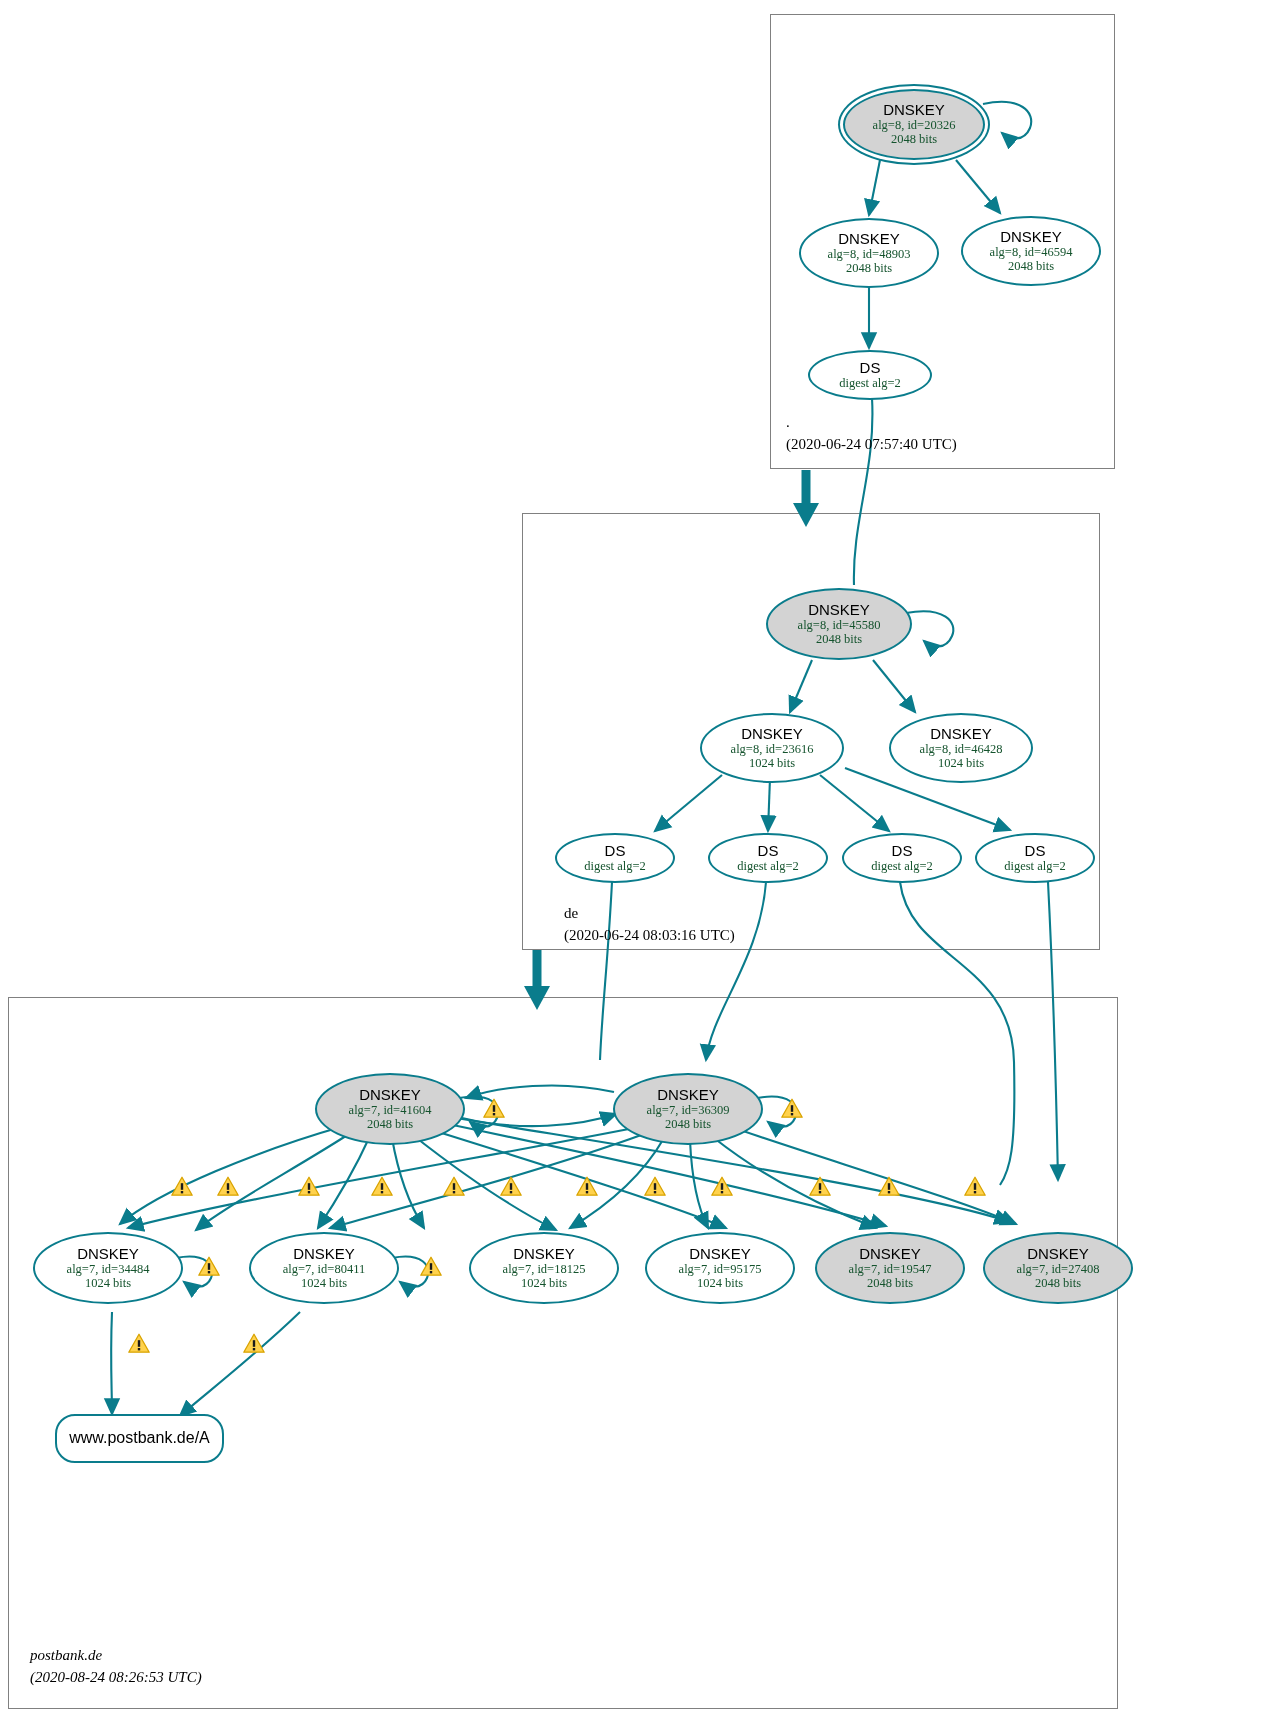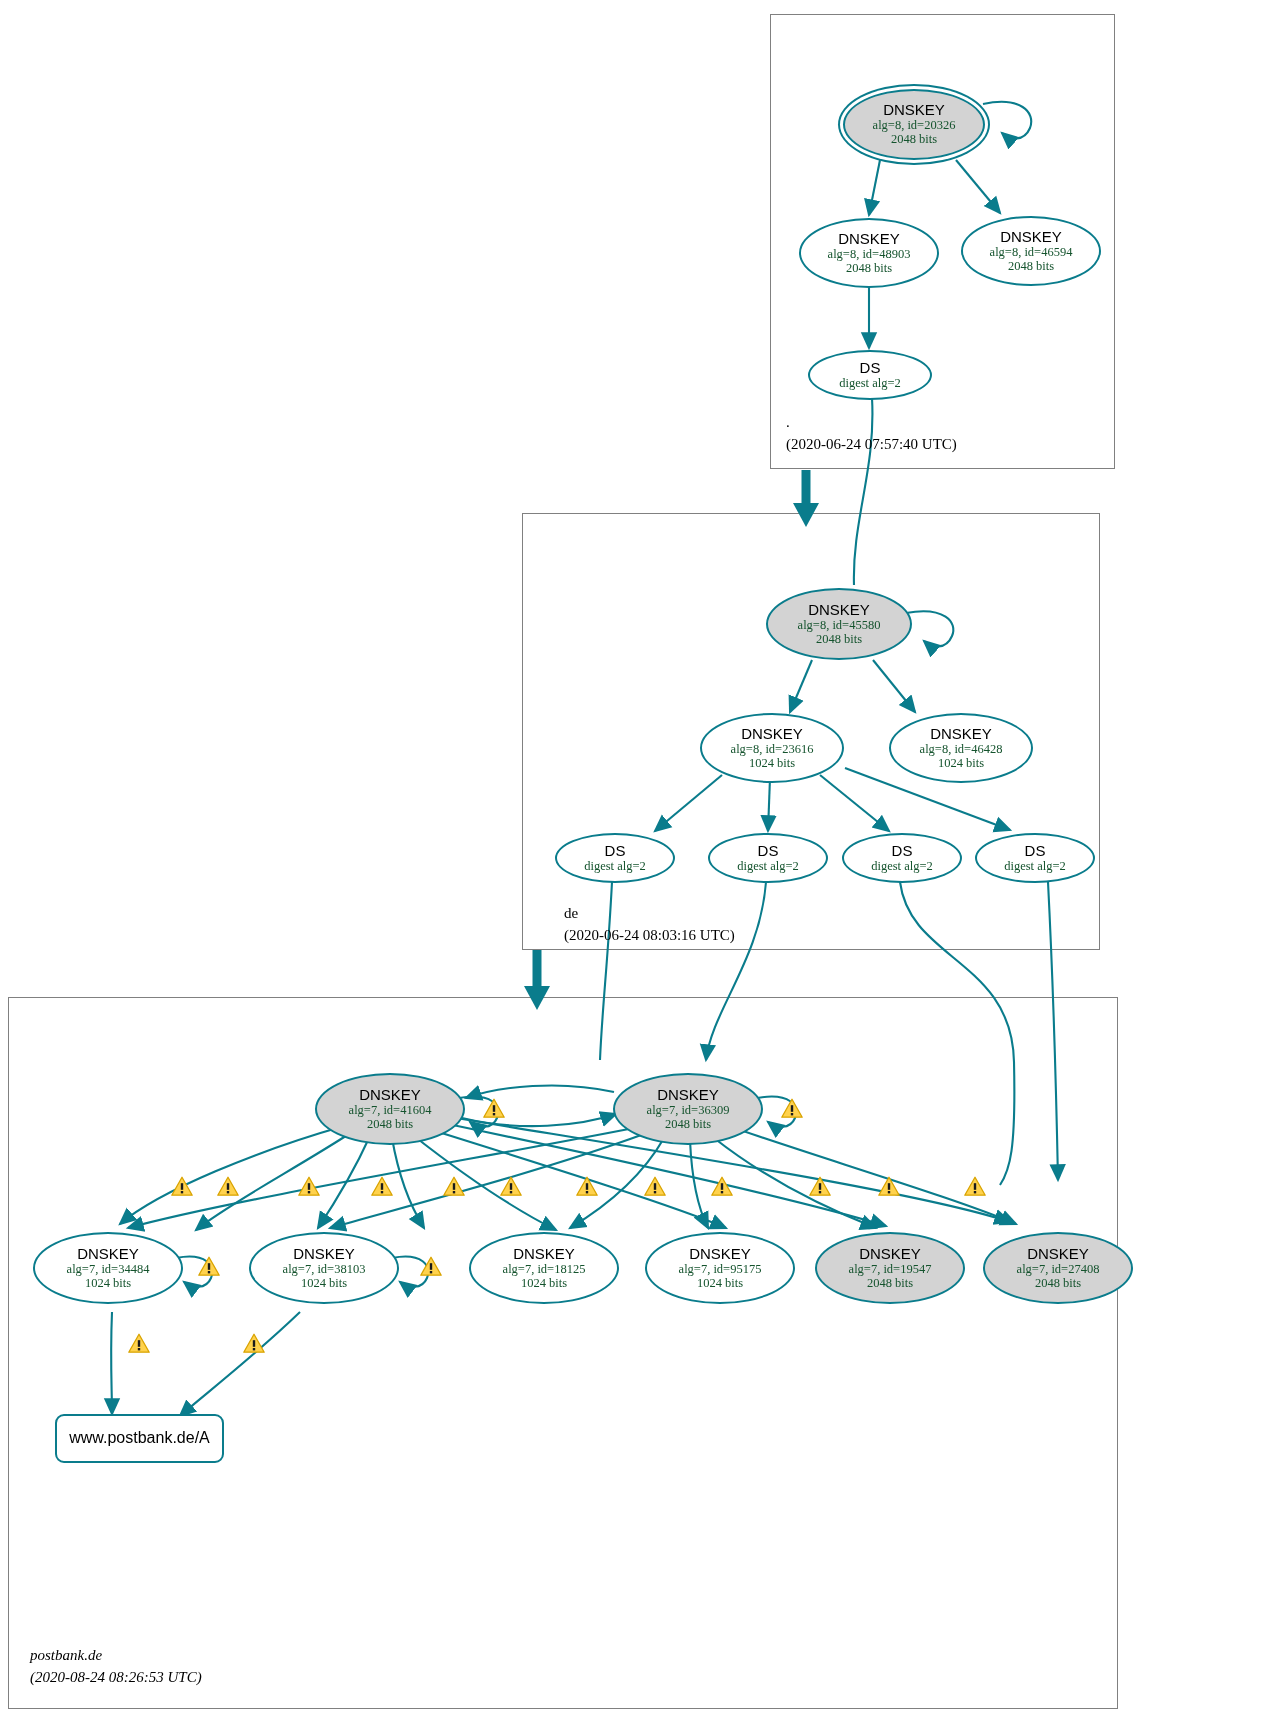--- a/index.html
+++ b/index.html
@@ -7,21 +7,21 @@
   #stage{position:relative;width:1267px;height:1721px;background:#fff;overflow:hidden;}
   svg.layer{position:absolute;left:0;top:0;width:1267px;height:1721px;}
   .zonebox{position:absolute;border:1px solid #808080;background:transparent;box-sizing:border-box;}
   .zonelabel{position:absolute;color:#000;font-family:"Liberation Serif",serif;font-size:15px;line-height:1.45;white-space:nowrap;}
   .node{position:absolute;display:flex;flex-direction:column;align-items:center;justify-content:center;box-sizing:border-box;text-align:center;}
   .ell{border:2px solid #0a7c8c;border-radius:50%;background:#ffffff;}
   .ell.ksk{background:#d3d3d3;}
   .ell.dbl{box-shadow:0 0 0 3px #ffffff, 0 0 0 5px #0a7c8c;}
   .t1{font-family:"Liberation Sans",sans-serif;font-size:15px;color:#000;line-height:1.05;}
   .t2{font-family:"Liberation Serif",serif;font-size:12.5px;color:#14532d;line-height:1.15;}
-  .rrset{border:2px solid #0a7c8c;border-radius:9px;background:#fff;display:flex;align-items:center;justify-content:center;}
+  .rrset{border:2px solid #0a7c8c;border-radius:20px;background:#fff;display:flex;align-items:center;justify-content:center;}
   .rrset .t1{font-size:16px;}
 </style>
 </head>
 <body>
 
 <div id="stage">
 
   <div class="zonebox" style="left:770px;top:14px;width:345px;height:455px;"></div>
   <div class="zonebox" style="left:522px;top:513px;width:578px;height:437px;"></div>
   <div class="zonebox" style="left:8px;top:997px;width:1110px;height:712px;"></div>
@@ -175,21 +175,21 @@
   </div>
 
   <div class="node ell" style="left:33px;top:1232px;width:150px;height:72px;">
     <div class="t1">DNSKEY</div>
     <div class="t2">alg=7, id=34484</div>
     <div class="t2">1024 bits</div>
   </div>
 
   <div class="node ell" style="left:249px;top:1232px;width:150px;height:72px;">
     <div class="t1">DNSKEY</div>
-    <div class="t2">alg=7, id=38103</div>
+    <div class="t2">alg=7, id=80411</div>
     <div class="t2">1024 bits</div>
   </div>
 
   <div class="node ell" style="left:469px;top:1232px;width:150px;height:72px;">
     <div class="t1">DNSKEY</div>
     <div class="t2">alg=7, id=18125</div>
     <div class="t2">1024 bits</div>
   </div>
 
   <div class="node ell" style="left:645px;top:1232px;width:150px;height:72px;">

